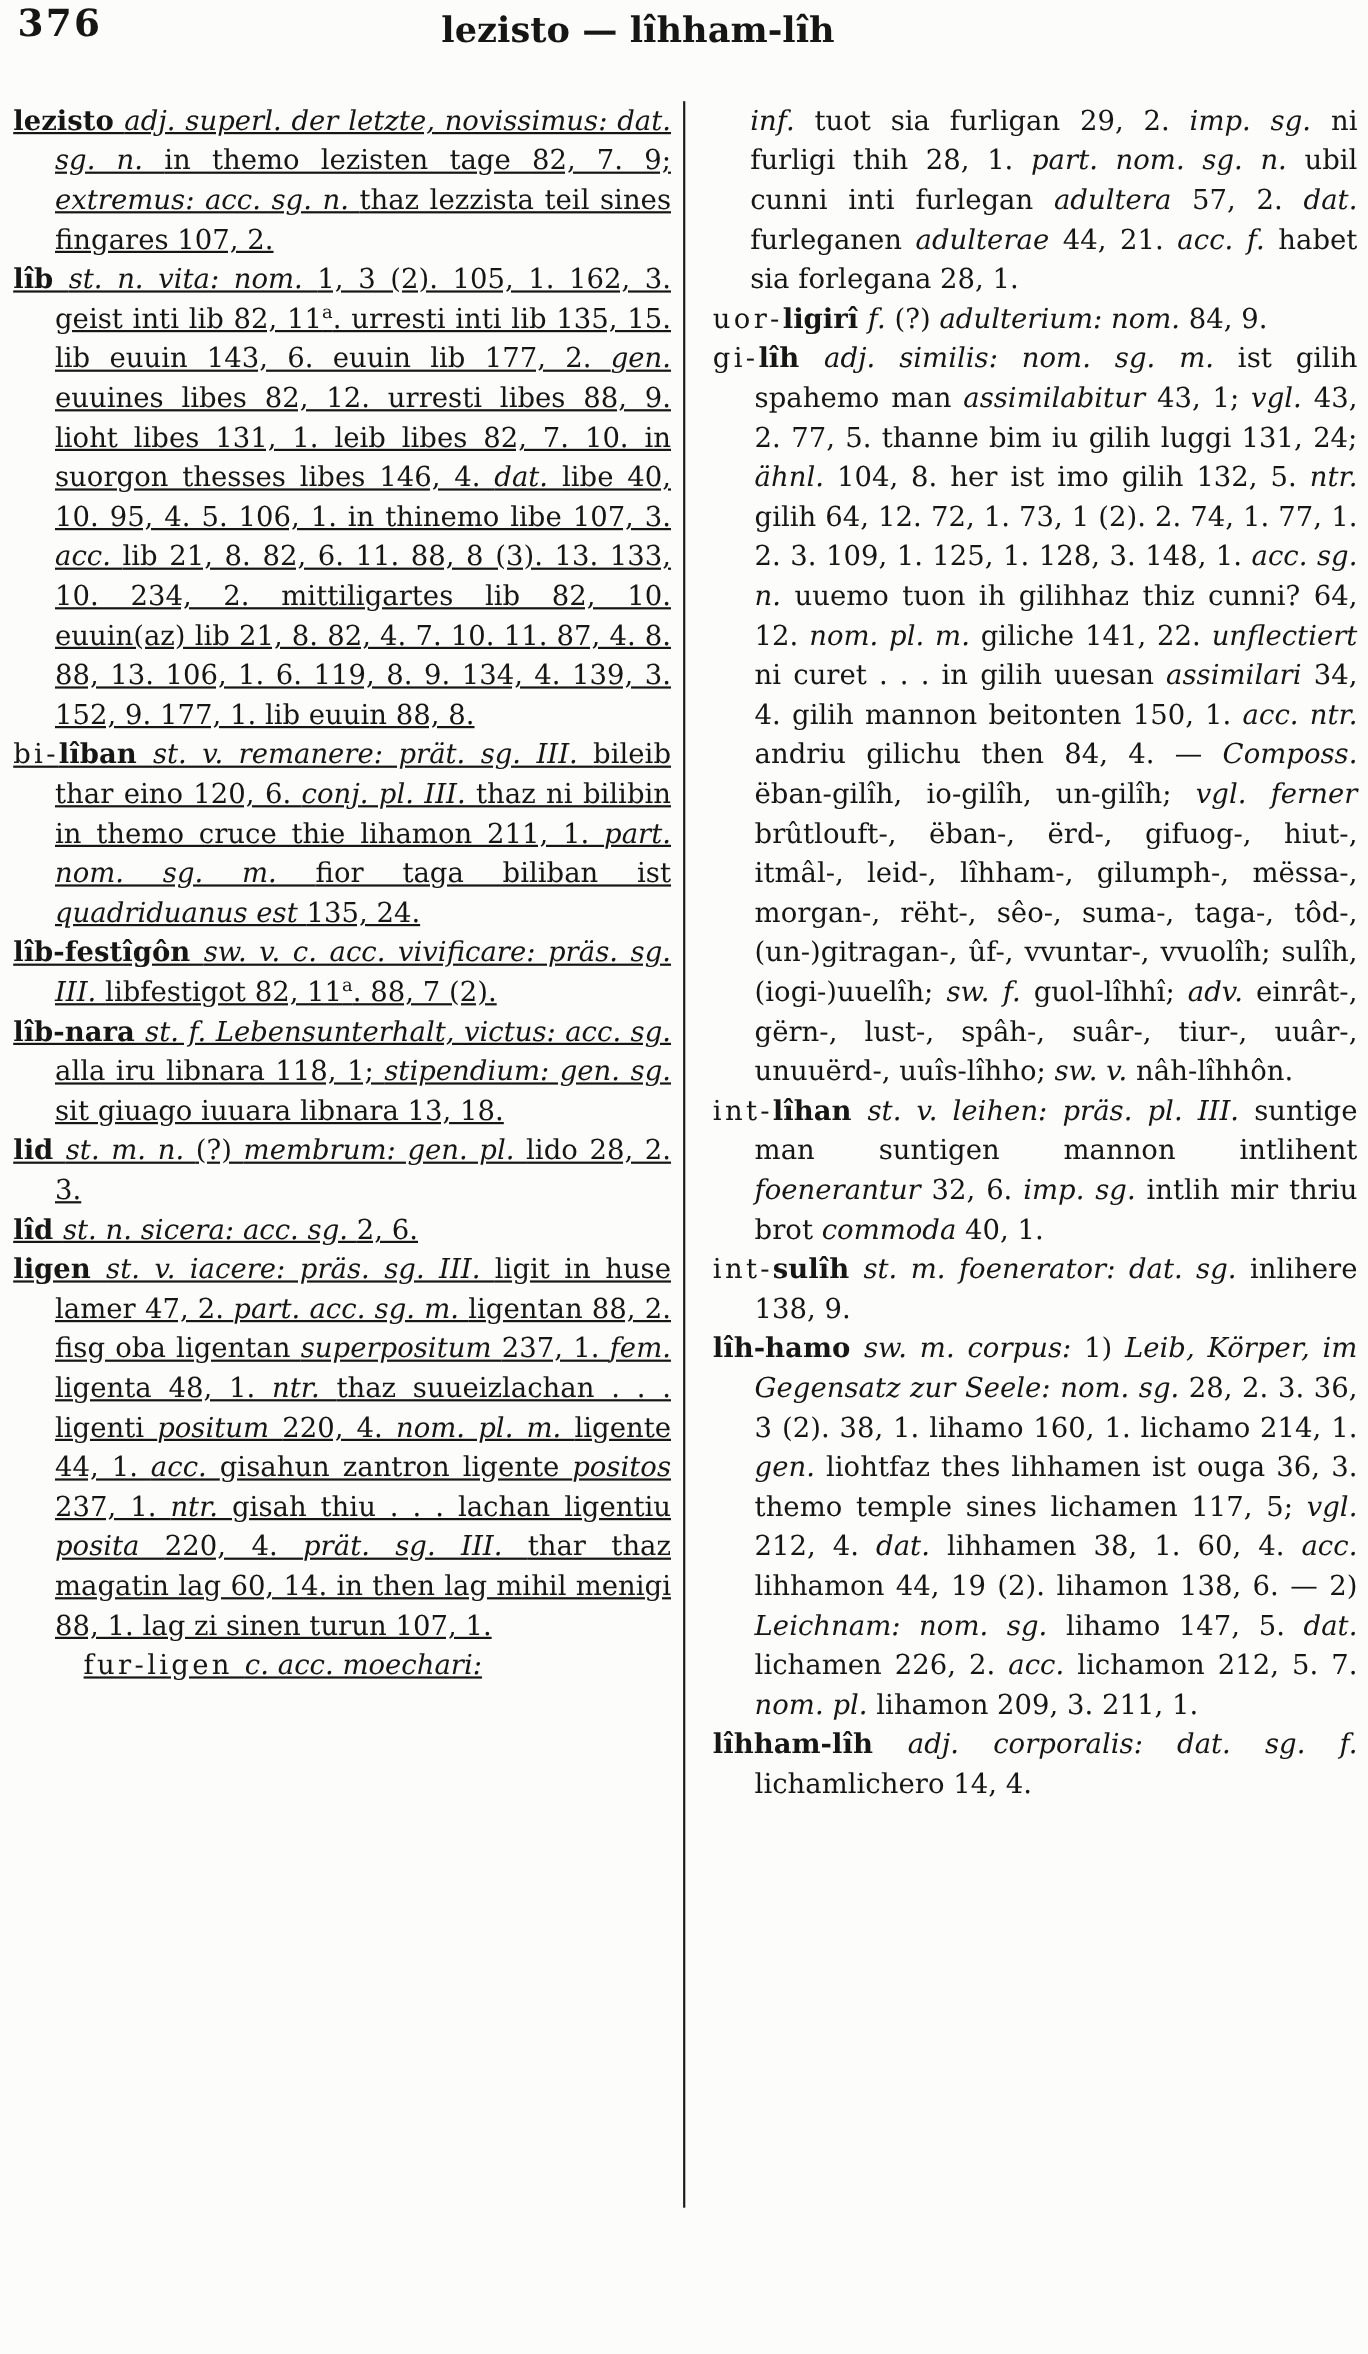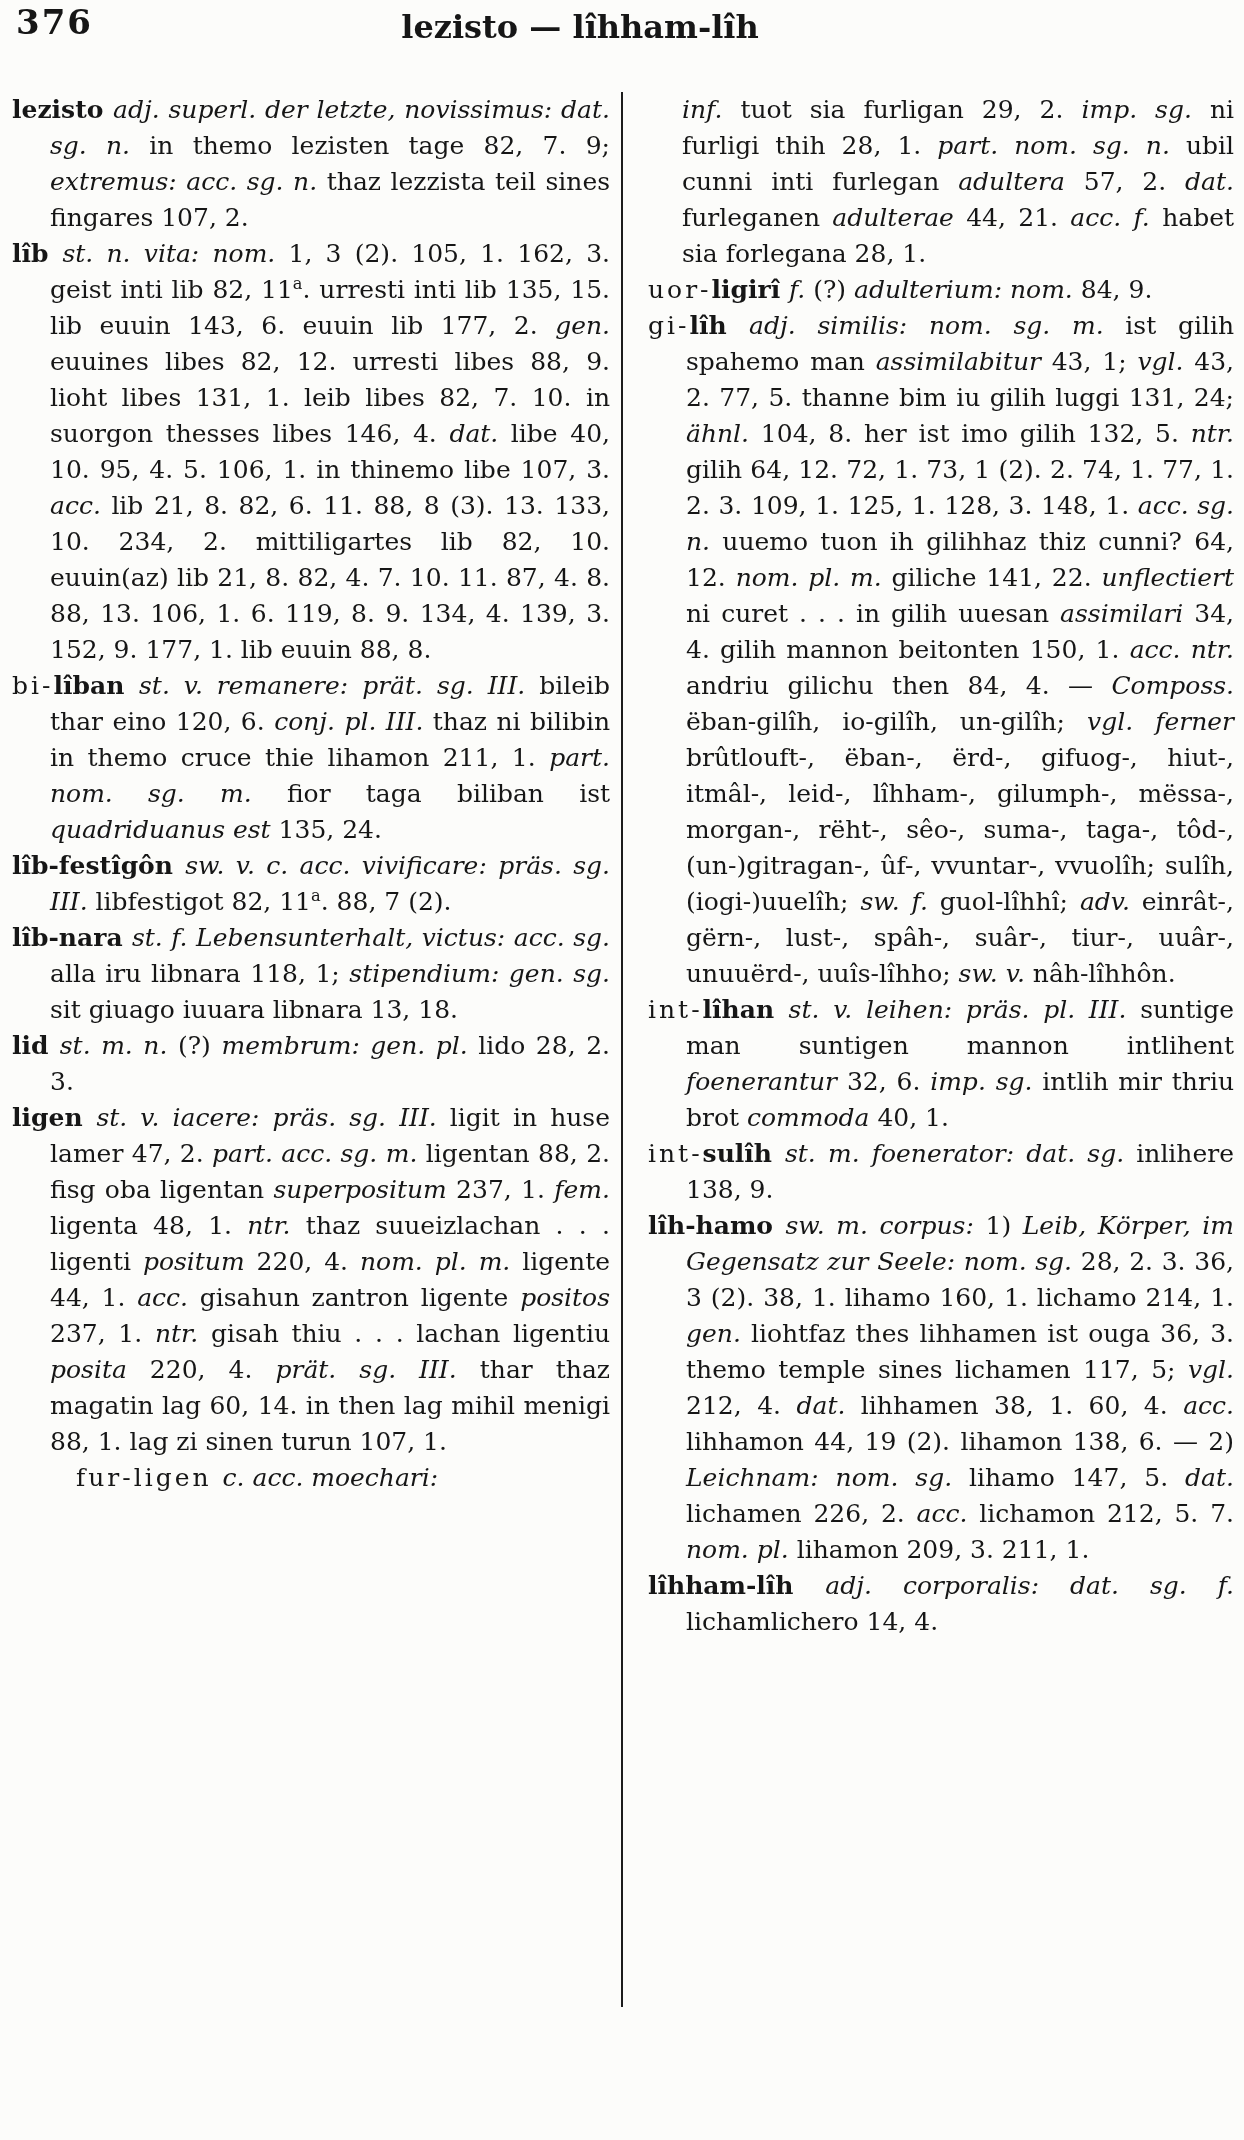--- a/index.html
+++ b/index.html
@@ -18,21 +18,21 @@
     text-align:center;font-size:32px;font-weight:bold;
   }
   .divider{
     position:absolute;left:621px;top:92px;width:2px;height:1915px;
     background:#1c1c1c;
   }
   .col{
     position:absolute;top:92px;
     font-size:25px;line-height:36px;text-align:justify;
   }
-  .col-left{left:12px;width:598px;}
+  .col-left{left:12px;width:598px;text-decoration:underline;}
   .col-right{left:648px;width:586px;}
   p.para{margin:0;}
   p.main{padding-left:38px;text-indent:-38px;}
   p.sub{padding-left:38px;text-indent:26px;}
   p.cont{padding-left:34px;text-indent:0;}
   .hw{font-weight:bold;}
   .it{font-style:italic;}
   .rm{font-style:normal;}
   .sp{letter-spacing:3px;}
   .sup{vertical-align:super;font-size:0.65em;line-height:0;}
@@ -44,20 +44,21 @@
   <div class="page-number">376</div>
   <div class="running-title">lezisto — lîhham-lîh</div>
   <div class="divider"></div>
   <div class="col col-left" id="col-left">
       <p class="para main"><span class="hw">lezisto </span><span class="it">adj. superl. der letzte, novissimus: dat. sg. n. </span><span class="rm">in themo lezisten tage 82, 7. 9; </span><span class="it">extremus: acc. sg. n. </span><span class="rm">thaz lezzista teil sines fingares 107, 2.</span></p>
       <p class="para main"><span class="hw">lîb </span><span class="it">st. n. vita: nom. </span><span class="rm">1, 3 (2). 105, 1. 162, 3. geist inti lib 82, 11</span><span class="sup">a</span><span class="rm">. urresti inti lib 135, 15. lib euuin 143, 6. euuin lib 177, 2. </span><span class="it">gen. </span><span class="rm">euuines libes 82, 12. urresti libes 88, 9. lioht libes 131, 1. leib libes 82, 7. 10. in suorgon thesses libes 146, 4. </span><span class="it">dat. </span><span class="rm">libe 40, 10. 95, 4. 5. 106, 1. in thinemo libe 107, 3. </span><span class="it">acc. </span><span class="rm">lib 21, 8. 82, 6. 11. 88, 8 (3). 13. 133, 10. 234, 2. mittiligartes lib 82, 10. euuin(az) lib 21, 8. 82, 4. 7. 10. 11. 87, 4. 8. 88, 13. 106, 1. 6. 119, 8. 9. 134, 4. 139, 3. 152, 9. 177, 1. lib euuin 88, 8.</span></p>
       <p class="para main"><span class="sp">bi-</span><span class="hw">lîban </span><span class="it">st. v. remanere: prät. sg. III. </span><span class="rm">bileib thar eino 120, 6. </span><span class="it">conj. pl. III. </span><span class="rm">thaz ni bilibin in themo cruce thie lihamon 211, 1. </span><span class="it">part. nom. sg. m. </span><span class="rm">fior taga biliban ist </span><span class="it">quadriduanus est </span><span class="rm">135, 24.</span></p>
       <p class="para main"><span class="hw">lîb-festîgôn </span><span class="it">sw. v. c. acc. vivificare: präs. sg. III. </span><span class="rm">libfestigot 82, 11</span><span class="sup">a</span><span class="rm">. 88, 7 (2).</span></p>
       <p class="para main"><span class="hw">lîb-nara </span><span class="it">st. f. Lebensunterhalt, victus: acc. sg. </span><span class="rm">alla iru libnara 118, 1; </span><span class="it">stipendium: gen. sg. </span><span class="rm">sit giuago iuuara libnara 13, 18.</span></p>
       <p class="para main"><span class="hw">lid </span><span class="it">st. m. n. </span><span class="rm">(?) </span><span class="it">membrum: gen. pl. </span><span class="rm">lido 28, 2. 3.</span></p>
+      <p class="para main"><span class="hw">lîd </span><span class="it">st. n. sicera: acc. sg. </span><span class="rm">2, 6.</span></p>
       <p class="para main"><span class="hw">ligen </span><span class="it">st. v. iacere: präs. sg. III. </span><span class="rm">ligit in huse lamer 47, 2. </span><span class="it">part. acc. sg. m. </span><span class="rm">ligentan 88, 2. fisg oba ligentan </span><span class="it">superpositum </span><span class="rm">237, 1. </span><span class="it">fem. </span><span class="rm">ligenta 48, 1. </span><span class="it">ntr. </span><span class="rm">thaz suueizlachan . . . ligenti </span><span class="it">positum </span><span class="rm">220, 4. </span><span class="it">nom. pl. m. </span><span class="rm">ligente 44, 1. </span><span class="it">acc. </span><span class="rm">gisahun zantron ligente </span><span class="it">positos </span><span class="rm">237, 1. </span><span class="it">ntr. </span><span class="rm">gisah thiu . . . lachan ligentiu </span><span class="it">posita </span><span class="rm">220, 4. </span><span class="it">prät. sg. III. </span><span class="rm">thar thaz magatin lag 60, 14. in then lag mihil menigi 88, 1. lag zi sinen turun 107, 1.</span></p>
       <p class="para sub"><span class="sp">fur-ligen </span><span class="it">c. acc. moechari:</span></p>
     </div>
   <div class="col col-right" id="col-right">
       <p class="para cont"><span class="it">inf. </span><span class="rm">tuot sia furligan 29, 2. </span><span class="it">imp. sg. </span><span class="rm">ni furligi thih 28, 1. </span><span class="it">part. nom. sg. n. </span><span class="rm">ubil cunni inti furlegan </span><span class="it">adultera </span><span class="rm">57, 2. </span><span class="it">dat. </span><span class="rm">furleganen </span><span class="it">adulterae </span><span class="rm">44, 21. </span><span class="it">acc. f. </span><span class="rm">habet sia forlegana 28, 1.</span></p>
       <p class="para main"><span class="sp">uor-</span><span class="hw">ligirî </span><span class="it">f. </span><span class="rm">(?) </span><span class="it">adulterium: nom. </span><span class="rm">84, 9.</span></p>
       <p class="para main"><span class="sp">gi-</span><span class="hw">lîh </span><span class="it">adj. similis: nom. sg. m. </span><span class="rm">ist gilih spahemo man </span><span class="it">assimilabitur </span><span class="rm">43, 1; </span><span class="it">vgl. </span><span class="rm">43, 2. 77, 5. thanne bim iu gilih luggi 131, 24; </span><span class="it">ähnl. </span><span class="rm">104, 8. her ist imo gilih 132, 5. </span><span class="it">ntr. </span><span class="rm">gilih 64, 12. 72, 1. 73, 1 (2). 2. 74, 1. 77, 1. 2. 3. 109, 1. 125, 1. 128, 3. 148, 1. </span><span class="it">acc. sg. n. </span><span class="rm">uuemo tuon ih gilihhaz thiz cunni? 64, 12. </span><span class="it">nom. pl. m. </span><span class="rm">giliche 141, 22. </span><span class="it">unflectiert </span><span class="rm">ni curet . . . in gilih uuesan </span><span class="it">assimilari </span><span class="rm">34, 4. gilih mannon beitonten 150, 1. </span><span class="it">acc. ntr. </span><span class="rm">andriu gilichu then 84, 4. — </span><span class="it">Composs. </span><span class="rm">ëban-gilîh, io-gilîh, un-gilîh; </span><span class="it">vgl. ferner </span><span class="rm">brûtlouft-, ëban-, ërd-, gifuog-, hiut-, itmâl-, leid-, lîhham-, gilumph-, mëssa-, morgan-, rëht-, sêo-, suma-, taga-, tôd-, (un-)gitragan-, ûf-, vvuntar-, vvuolîh; sulîh, (iogi-)uuelîh; </span><span class="it">sw. f. </span><span class="rm">guol-lîhhî; </span><span class="it">adv. </span><span class="rm">einrât-, gërn-, lust-, spâh-, suâr-, tiur-, uuâr-, unuuërd-, uuîs-lîhho; </span><span class="it">sw. v. </span><span class="rm">nâh-lîhhôn.</span></p>
       <p class="para main"><span class="sp">int-</span><span class="hw">lîhan </span><span class="it">st. v. leihen: präs. pl. III. </span><span class="rm">suntige man suntigen mannon intlihent </span><span class="it">foenerantur </span><span class="rm">32, 6. </span><span class="it">imp. sg. </span><span class="rm">intlih mir thriu brot </span><span class="it">commoda </span><span class="rm">40, 1.</span></p>
       <p class="para main"><span class="sp">int-</span><span class="hw">sulîh </span><span class="it">st. m. foenerator: dat. sg. </span><span class="rm">inlihere 138, 9.</span></p>
       <p class="para main"><span class="hw">lîh-hamo </span><span class="it">sw. m. corpus: </span><span class="rm">1) </span><span class="it">Leib, Körper, im Gegensatz zur Seele: nom. sg. </span><span class="rm">28, 2. 3. 36, 3 (2). 38, 1. lihamo 160, 1. lichamo 214, 1. </span><span class="it">gen. </span><span class="rm">liohtfaz thes lihhamen ist ouga 36, 3. themo temple sines lichamen 117, 5; </span><span class="it">vgl. </span><span class="rm">212, 4. </span><span class="it">dat. </span><span class="rm">lihhamen 38, 1. 60, 4. </span><span class="it">acc. </span><span class="rm">lihhamon 44, 19 (2). lihamon 138, 6. — 2) </span><span class="it">Leichnam: nom. sg. </span><span class="rm">lihamo 147, 5. </span><span class="it">dat. </span><span class="rm">lichamen 226, 2. </span><span class="it">acc. </span><span class="rm">lichamon 212, 5. 7. </span><span class="it">nom. pl. </span><span class="rm">lihamon 209, 3. 211, 1.</span></p>

